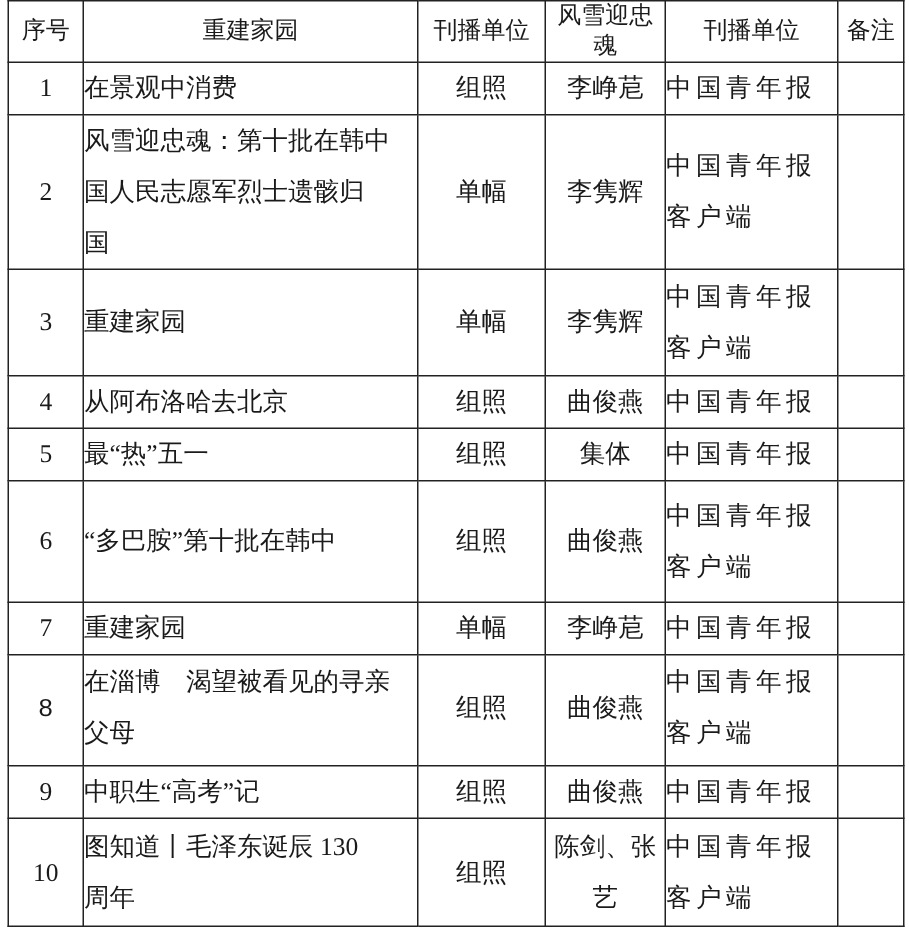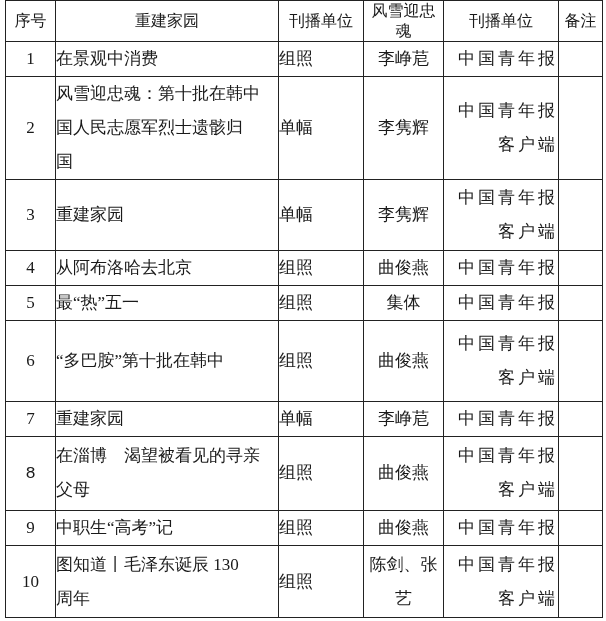--- a/index.html
+++ b/index.html
@@ -56,32 +56,32 @@
     text-align: center;
     font-size: 16px;
   }
   td.title-cell {
     padding: 0 4px 0 7px;
     white-space: pre-line;
     text-align: left;
   }
   td.cat {
     padding: 0 5px;
-    text-align: left;
+    text-align: center;
   }
   td.auth {
     padding: 0 5px;
     white-space: pre-line;
     text-align: center;
   }
   td.pub {
     padding: 0 5px;
     letter-spacing: 3px;
     white-space: pre-line;
-    text-align: right;
+    text-align: left;
   }
   td.note {
     padding: 0;
   }
   
   tr.r1  td { height: 33px; }
   tr.r2  td { height: 102px; }
   tr.r3  td { height: 70px; }
   tr.r4  td { height: 33px; }
   tr.r5  td { height: 34px; }

